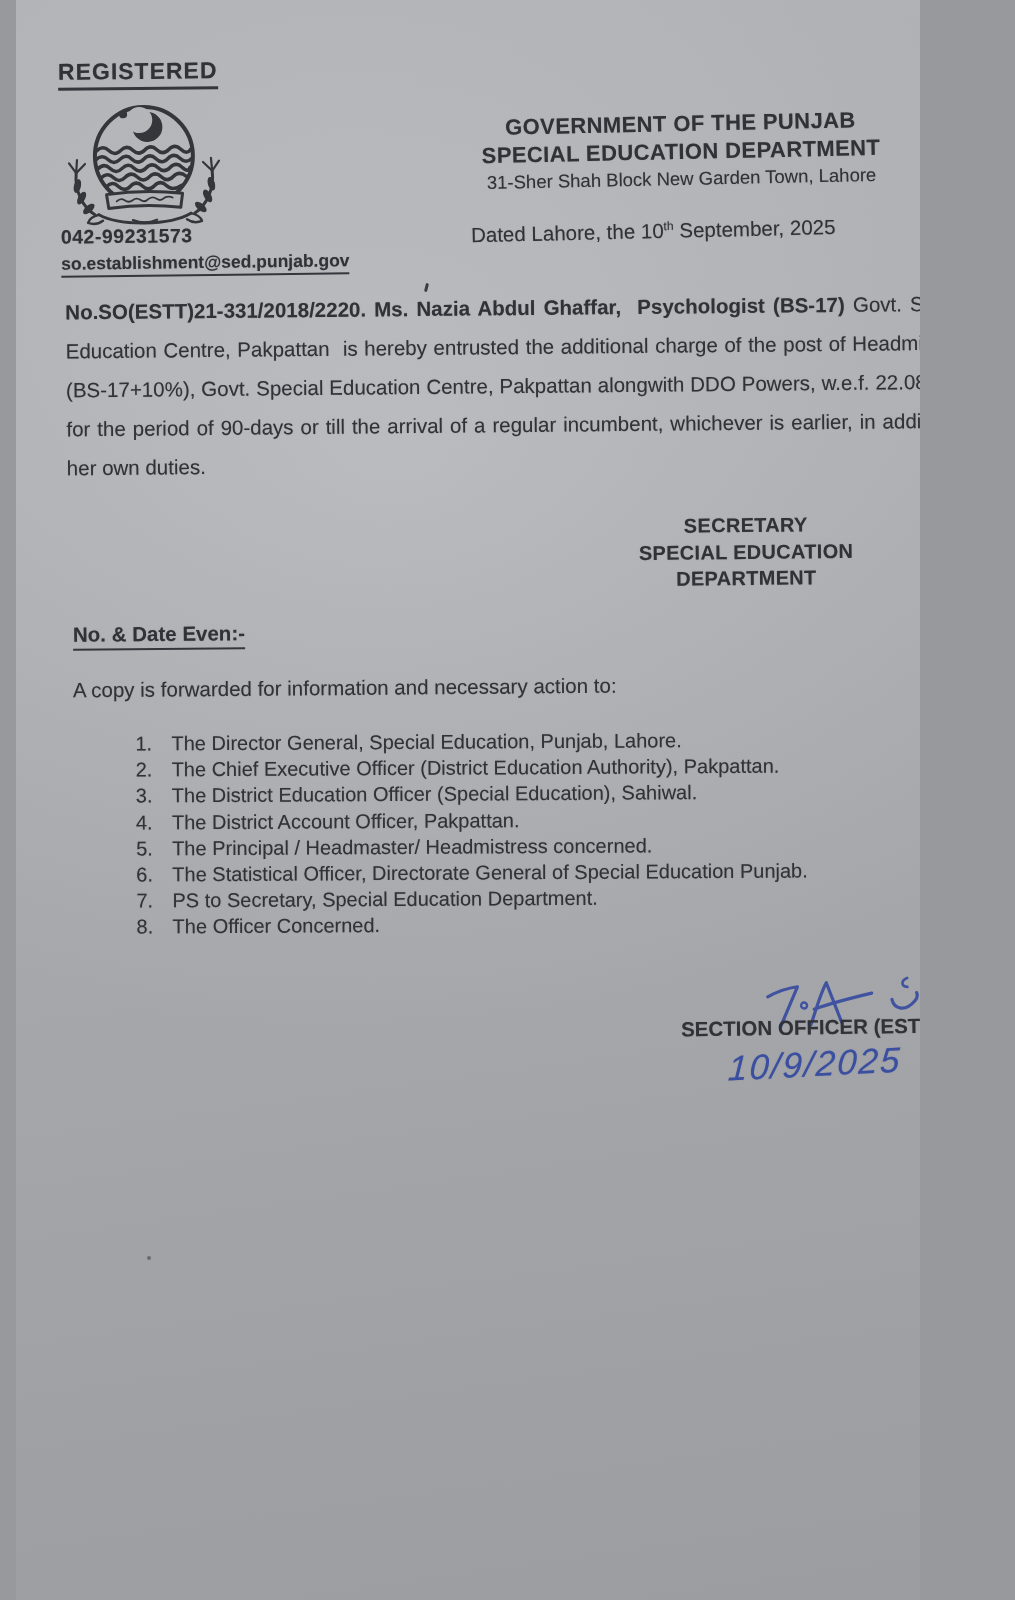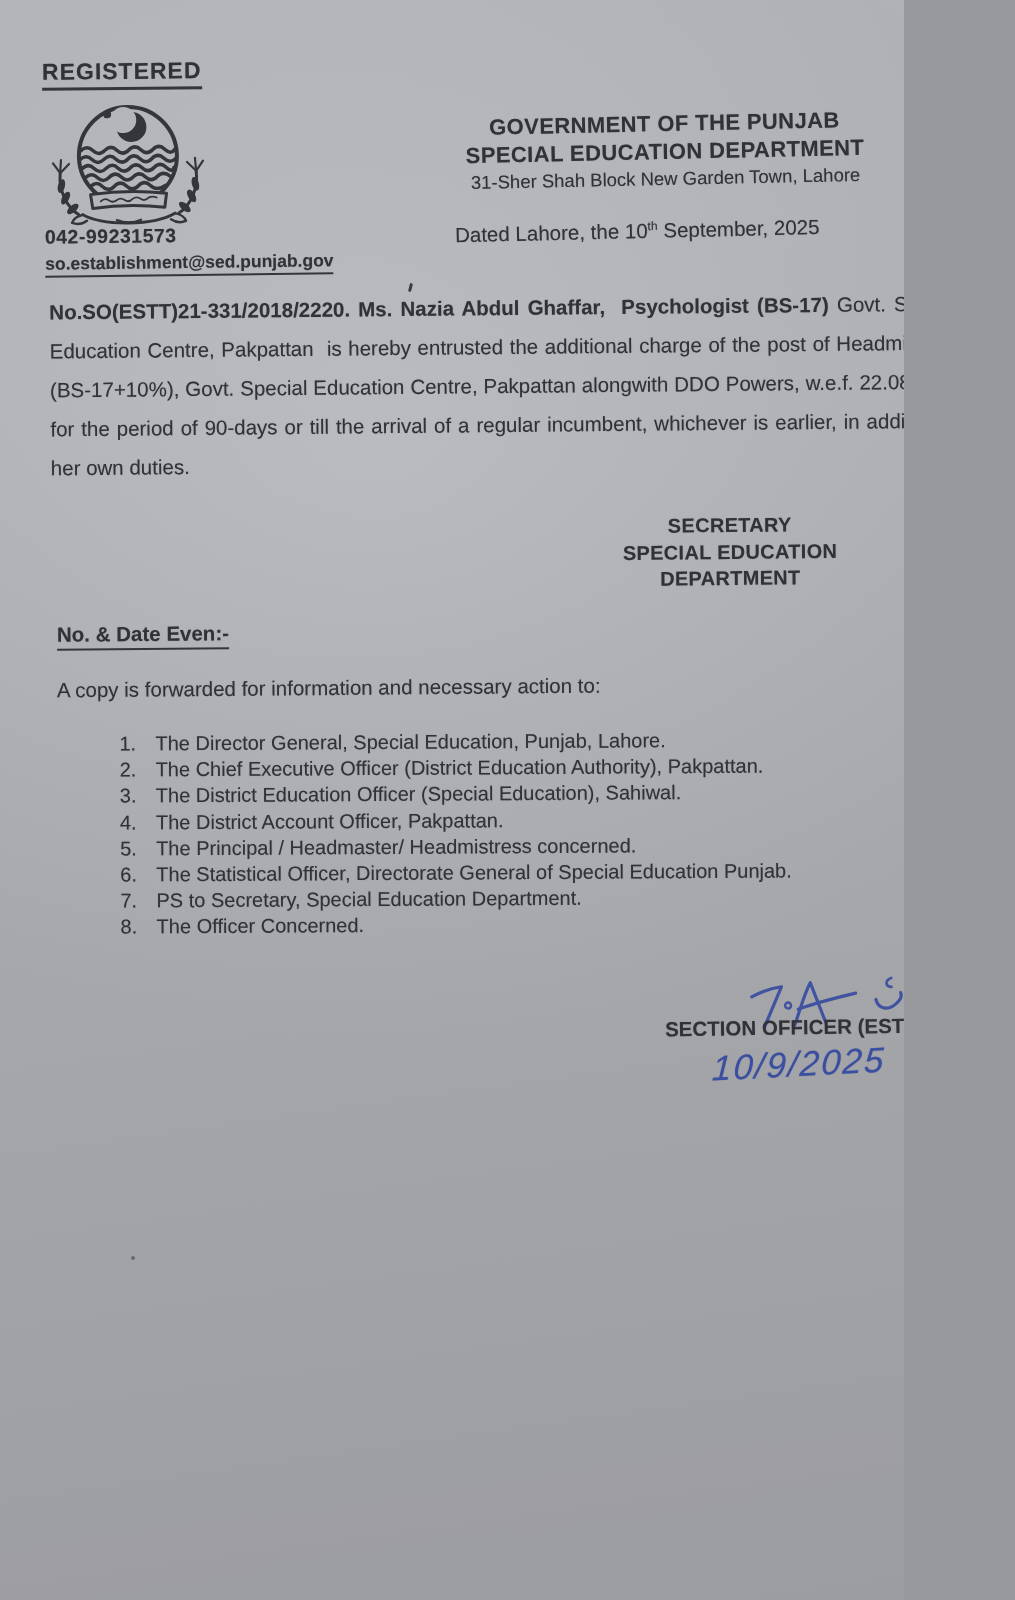--- a/index.html
+++ b/index.html
@@ -7,20 +7,21 @@
     width: 1015px; height: 1600px;
     background: #98999d;
     font-family: "Liberation Sans", sans-serif;
   }
   .page {
     position: relative;
     width: 904px; height: 1600px;
     overflow: hidden;
     background: linear-gradient(172deg, #bbbcc0 0%, #b5b6ba 30%, #aeafb3 62%, #a4a5a9 100%);
     color: #303238;
+    margin-left: 16px;
   }
   .page::before {
     content: "";
     position: absolute; inset: 0;
     background: radial-gradient(ellipse 900px 700px at 42% 28%, rgba(255,255,255,0.07), rgba(0,0,0,0.05) 85%);
     pointer-events: none;
   }
   .ink { color: #303238; text-shadow: 0 0 1px rgba(44,46,52,0.35); }
 
   .registered {

